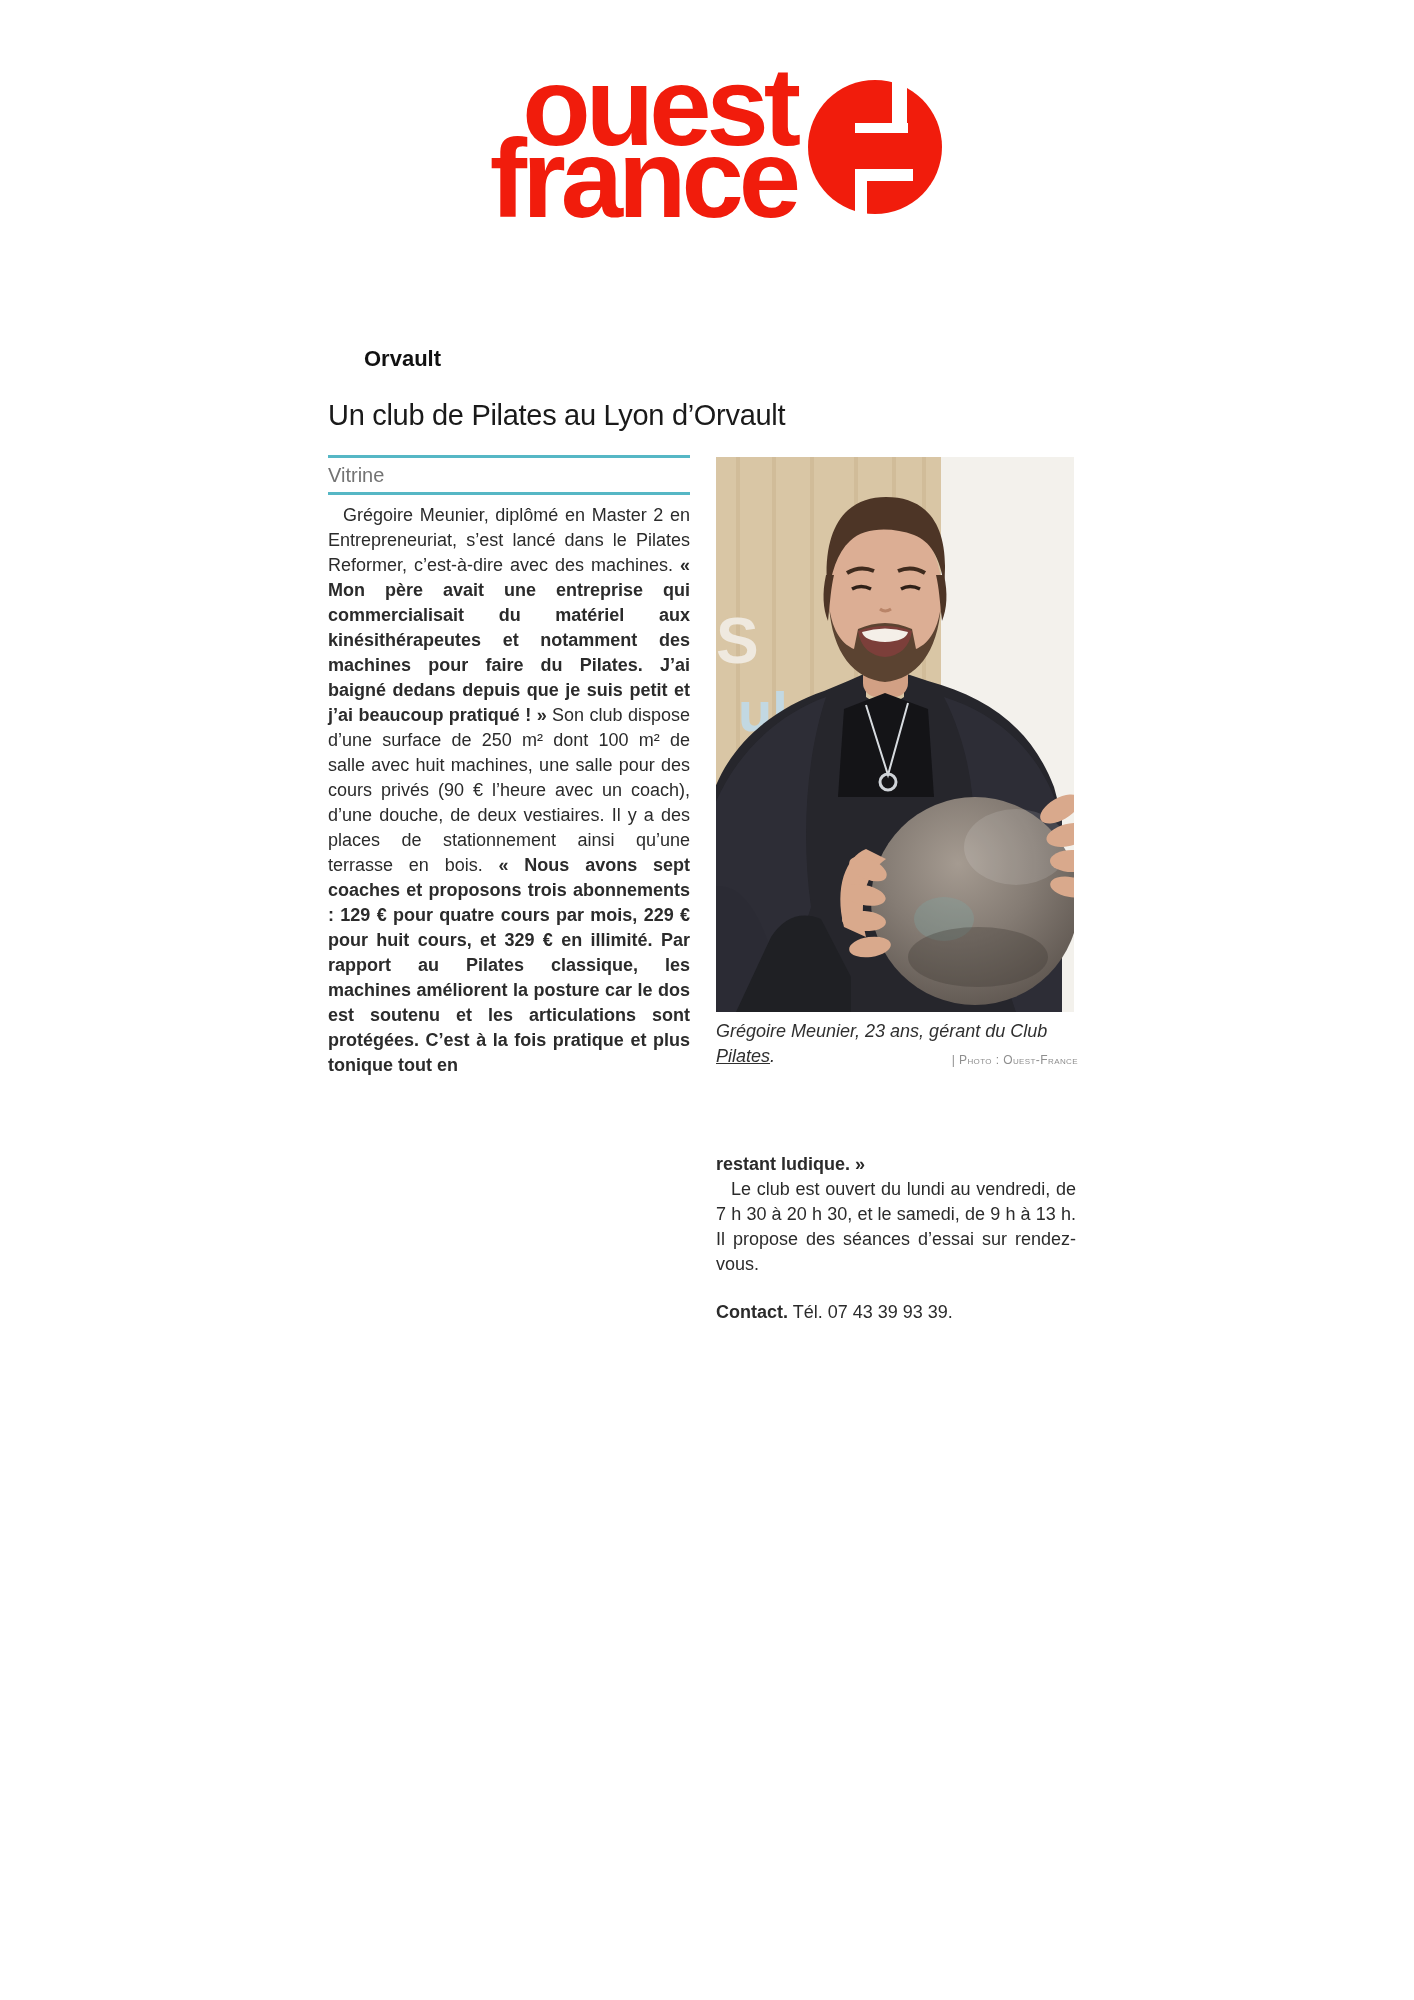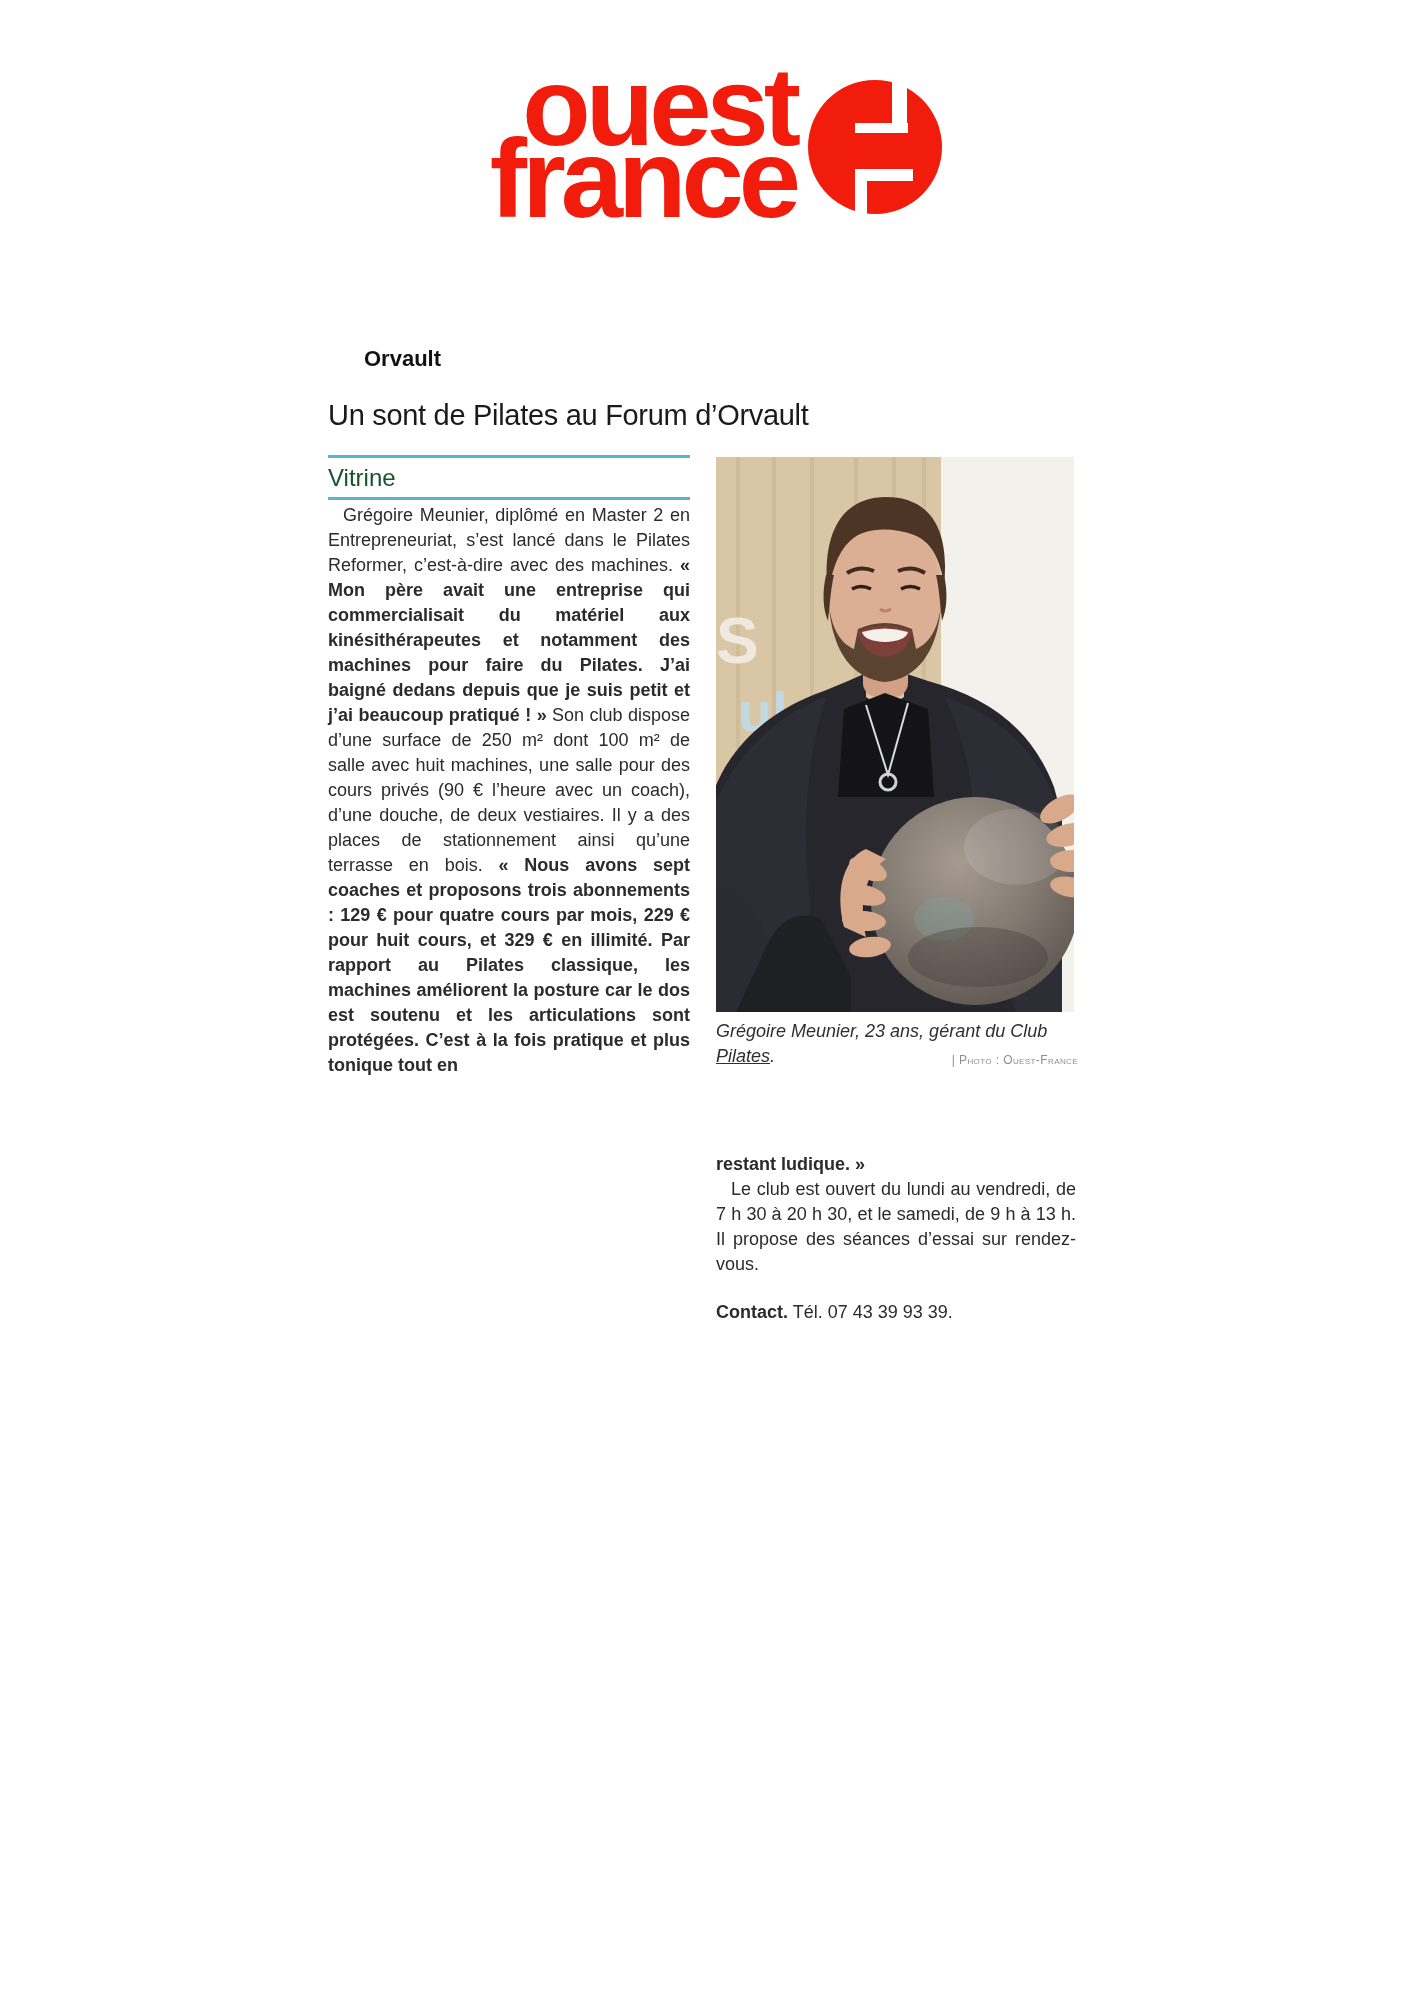--- a/index.html
+++ b/index.html
@@ -9,21 +9,21 @@
   }
   
   #logo{position:absolute;left:460px;top:45px;}
   
   #kicker{position:absolute;left:328px;top:346px;font-size:22px;font-weight:bold;color:#111;margin-left:36px;}
   #headline{position:absolute;left:328px;top:399px;font-size:29px;letter-spacing:-0.3px;color:#1a1a1a;}
   
   #rubric{position:absolute;left:328px;top:455px;width:362px;
     border-top:3px solid #56b7c5;border-bottom:3px solid #56b7c5;
     padding:6px 0 5px 0;box-sizing:border-box;}
-  #rubric .label{font-size:24px;color:#14532d;}
+  #rubric .label{font-size:20px;color:#737373;}
   
   .col{position:absolute;font-size:18px;line-height:25px;text-align:justify;color:#2b2b2b;
        hyphens:auto;-webkit-hyphens:auto;}
   #left-col{left:328px;top:503px;width:362px;}
   #right-col{left:716px;top:1152px;width:360px;}
   .col p{margin:0;}
   .col p.indent{text-indent:15px;}
   .col p.gap{margin-top:23px;}
   .b{font-weight:bold;}
   .i{font-style:italic;}
@@ -45,21 +45,21 @@
   <g>
     <circle cx="415" cy="102" r="67" fill="#f11c0c"></circle>
     <rect x="432" y="35" width="15" height="53" fill="#ffffff"></rect>
     <rect x="395" y="78" width="53" height="10" fill="#ffffff"></rect>
     <rect x="395" y="124" width="58" height="12" fill="#ffffff"></rect>
     <rect x="395" y="124" width="12" height="45" fill="#ffffff"></rect>
   </g>
 </svg>
 
 <div id="kicker">Orvault</div>
-<div id="headline">Un sont de Pilates au Forum d’Orvault</div>
+<div id="headline">Un club de Pilates au Lyon d’Orvault</div>
 
 <div id="rubric">
   <span class="label">Vitrine</span>
 </div>
 
 <div id="left-col" class="col">
     <p class="indent "><span>Grégoire Meunier, diplômé en Master 2 en Entrepreneuriat, s’est lancé dans le Pilates Reformer, c’est-à-dire avec des machines. </span><span class="b">« Mon père avait une entreprise qui commercialisait du matériel aux kinésithérapeutes et notamment des machines pour faire du Pilates. J’ai baigné dedans depuis que je suis petit et j’ai beaucoup pratiqué ! »</span><span> Son club dispose d’une surface de 250 m² dont 100 m² de salle avec huit machines, une salle pour des cours privés (90 € l’heure avec un coach), d’une douche, de deux vestiaires. Il y a des places de stationnement ainsi qu’une terrasse en bois. </span><span class="b">« Nous avons sept coaches et proposons trois abonnements : 129 € pour quatre cours par mois, 229 € pour huit cours, et 329 € en illimité. Par rapport au Pilates classique, les machines améliorent la posture car le dos est soutenu et les articulations sont protégées. C’est à la fois pratique et plus tonique tout en</span></p>
   </div>
 
 <div id="right-col" class="col">

